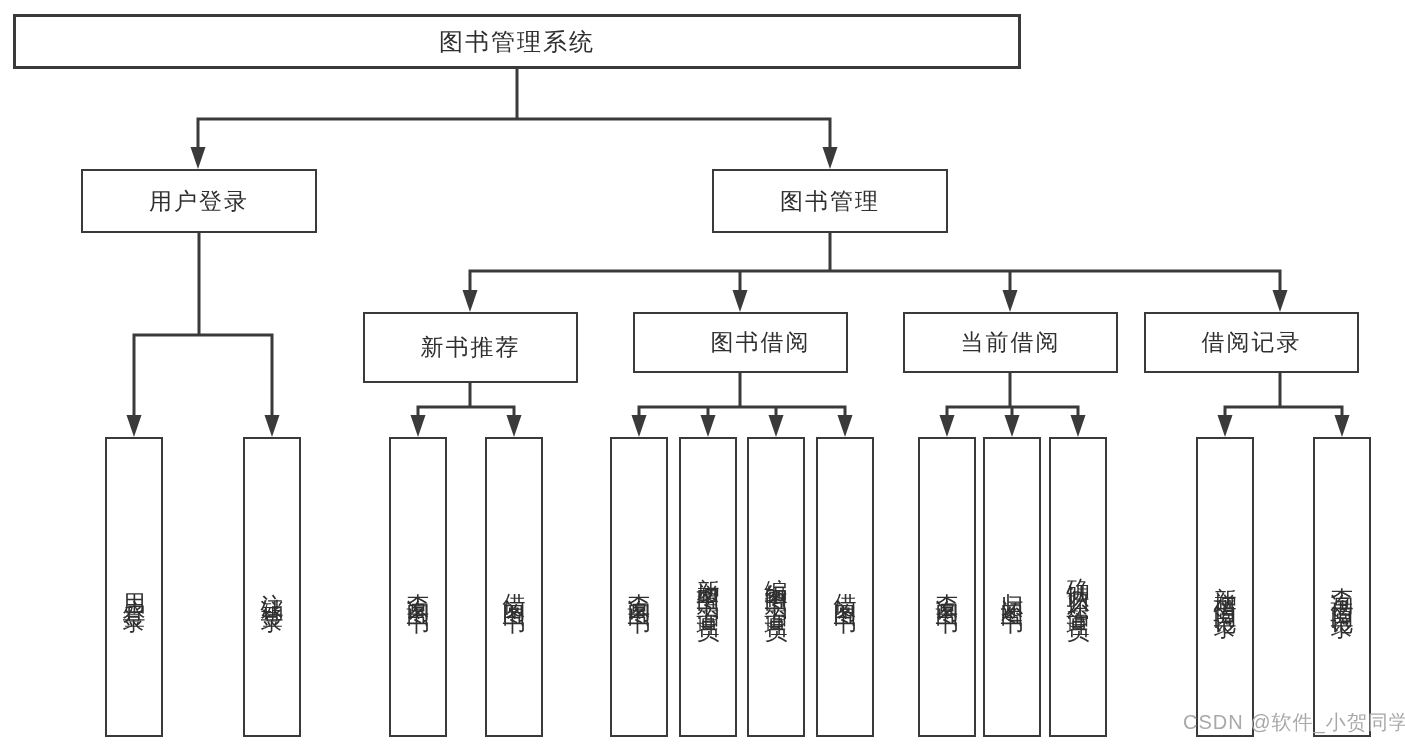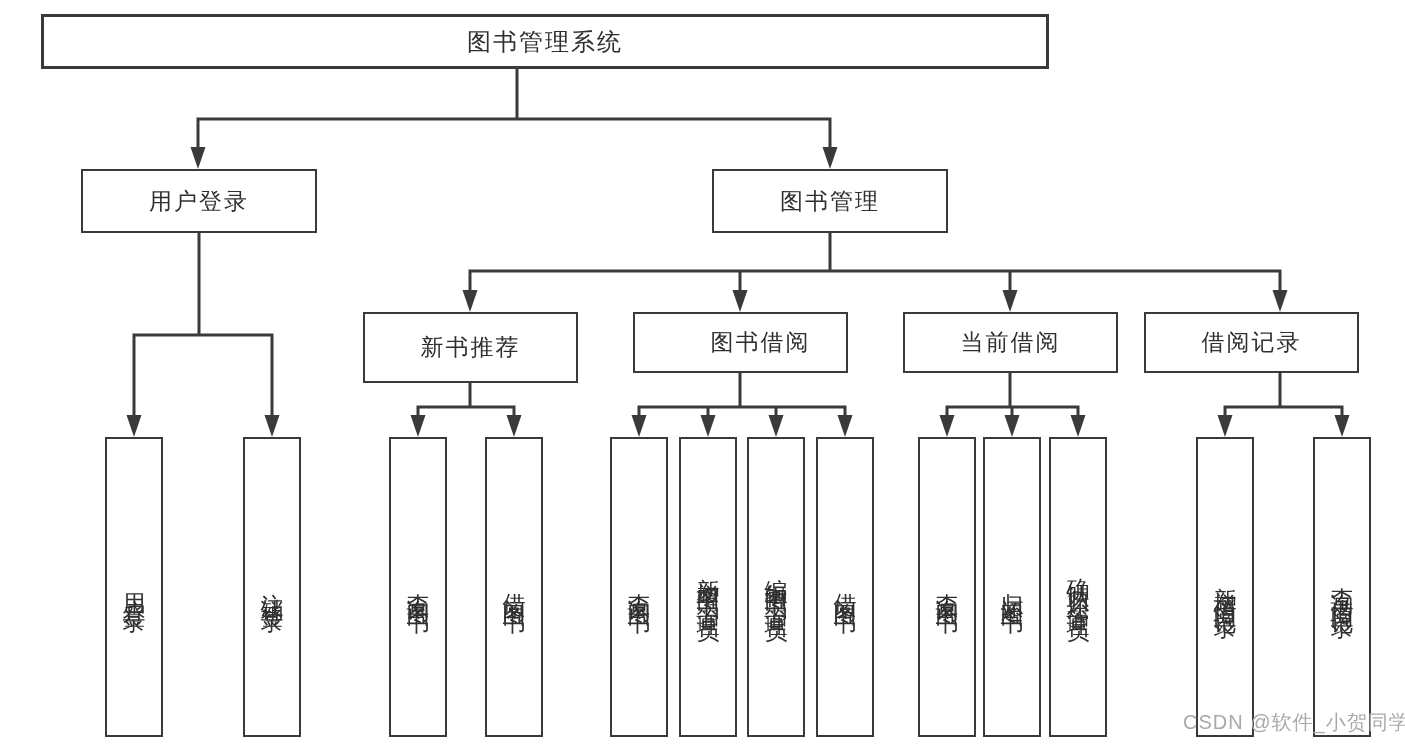--- a/index.html
+++ b/index.html
@@ -95,21 +95,21 @@
       <path d="M768.5 415 L783.5 415 L776 437 Z"></path>
       <path d="M837.5 415 L852.5 415 L845 437 Z"></path>
       <path d="M939.5 415 L954.5 415 L947 437 Z"></path>
       <path d="M1004.5 415 L1019.5 415 L1012 437 Z"></path>
       <path d="M1070.5 415 L1085.5 415 L1078 437 Z"></path>
       <path d="M1217.5 415 L1232.5 415 L1225 437 Z"></path>
       <path d="M1334.5 415 L1349.5 415 L1342 437 Z"></path>
     </g>
   </svg>
 
-  <div class="box root" style="left:13px; top:14px; width:1008px; height:55px;margin-left:28px;">
+  <div class="box root" style="left:13px; top:14px; width:1008px; height:55px;">
     <span class="hlabel">图书管理系统</span>
   </div>
 
   <div class="box" style="left:81px; top:169px; width:236px; height:64px;">
     <span class="hlabel">用户登录</span>
   </div>
   <div class="box" style="left:712px; top:169px; width:236px; height:64px;">
     <span class="hlabel">图书管理</span>
   </div>
 

